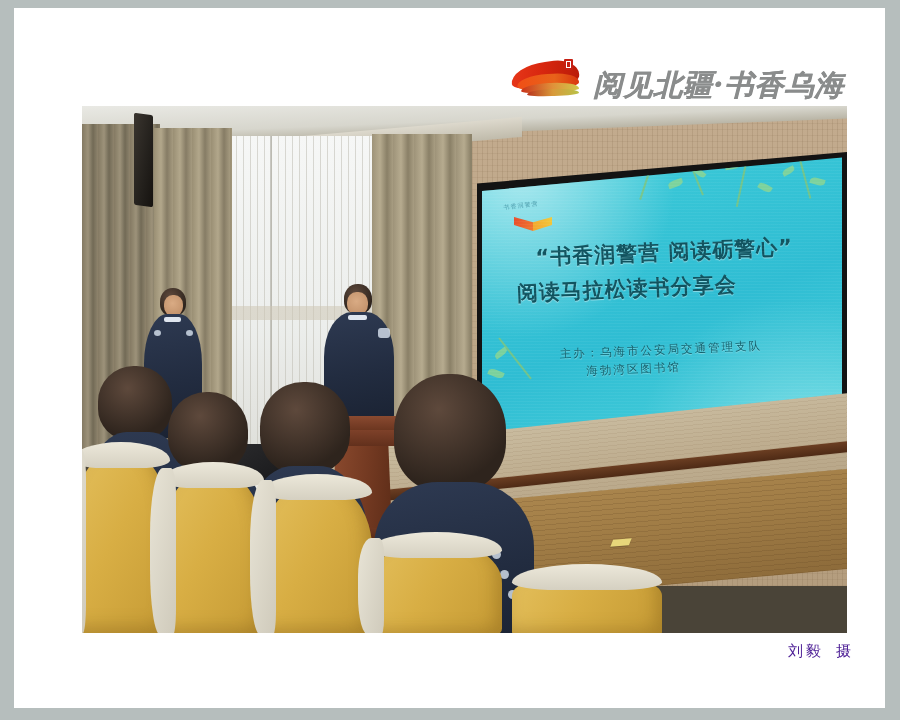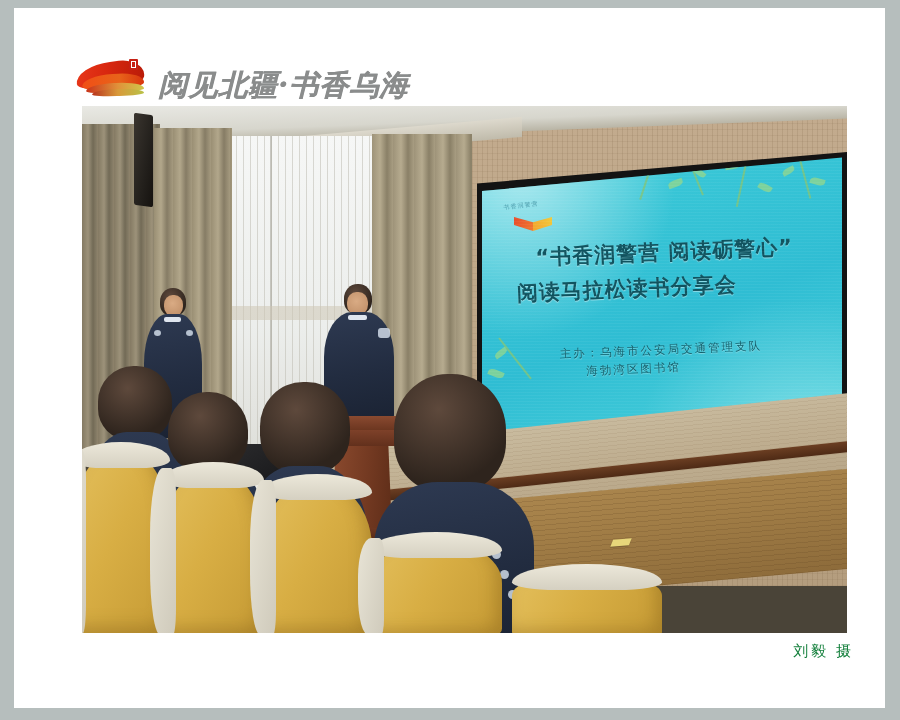--- a/index.html
+++ b/index.html
@@ -16,21 +16,21 @@
   }
   .page{
     position:absolute;left:14px;top:8px;width:871px;height:700px;
     background:#ffffff;
     box-shadow:0 0 0 0 transparent;
   }
 
   
   .header{
     position:absolute;left:60px;top:34px;width:780px;height:58px;
-    display:flex;align-items:flex-end;
+    display:flex;align-items:flex-end;justify-content:flex-end;
   }
   .logo-mark{
     position:relative;width:78px;height:42px;flex:0 0 78px;margin-right:6px;
   }
   .logo-mark .sw1{
     position:absolute;left:2px;top:4px;width:68px;height:26px;
     background:linear-gradient(105deg,#e8381a 0%,#d8270f 45%,#b81b08 100%);
     border-radius:60% 40% 35% 55% / 80% 70% 40% 35%;
     transform:rotate(-7deg);
   }
@@ -321,22 +321,22 @@
   .caption{
     position:absolute;left:500px;top:629px;width:340px;height:28px;
     display:flex;align-items:center;justify-content:flex-end;
   }
   .cap-main{
     font-family:"DejaVu Serif","Liberation Serif",serif;
     font-size:17px;color:#9a9c9c;letter-spacing:2px;font-style:italic;
     font-weight:bold;white-space:nowrap;
   }
   .cap-credit{
-    font-family:Liberation Serif, serif;
-    font-size:15px;color:#15803d;letter-spacing:3px;margin-left:12px;white-space:nowrap;
+    font-family:Liberation Mono, monospace;
+    font-size:15px;color:#4c1d95;letter-spacing:3px;margin-left:12px;white-space:nowrap;
   }
 </style>
 </head>
 <body>
 
 <div class="frame">
   <div class="page">
 
     <div class="header">
 

